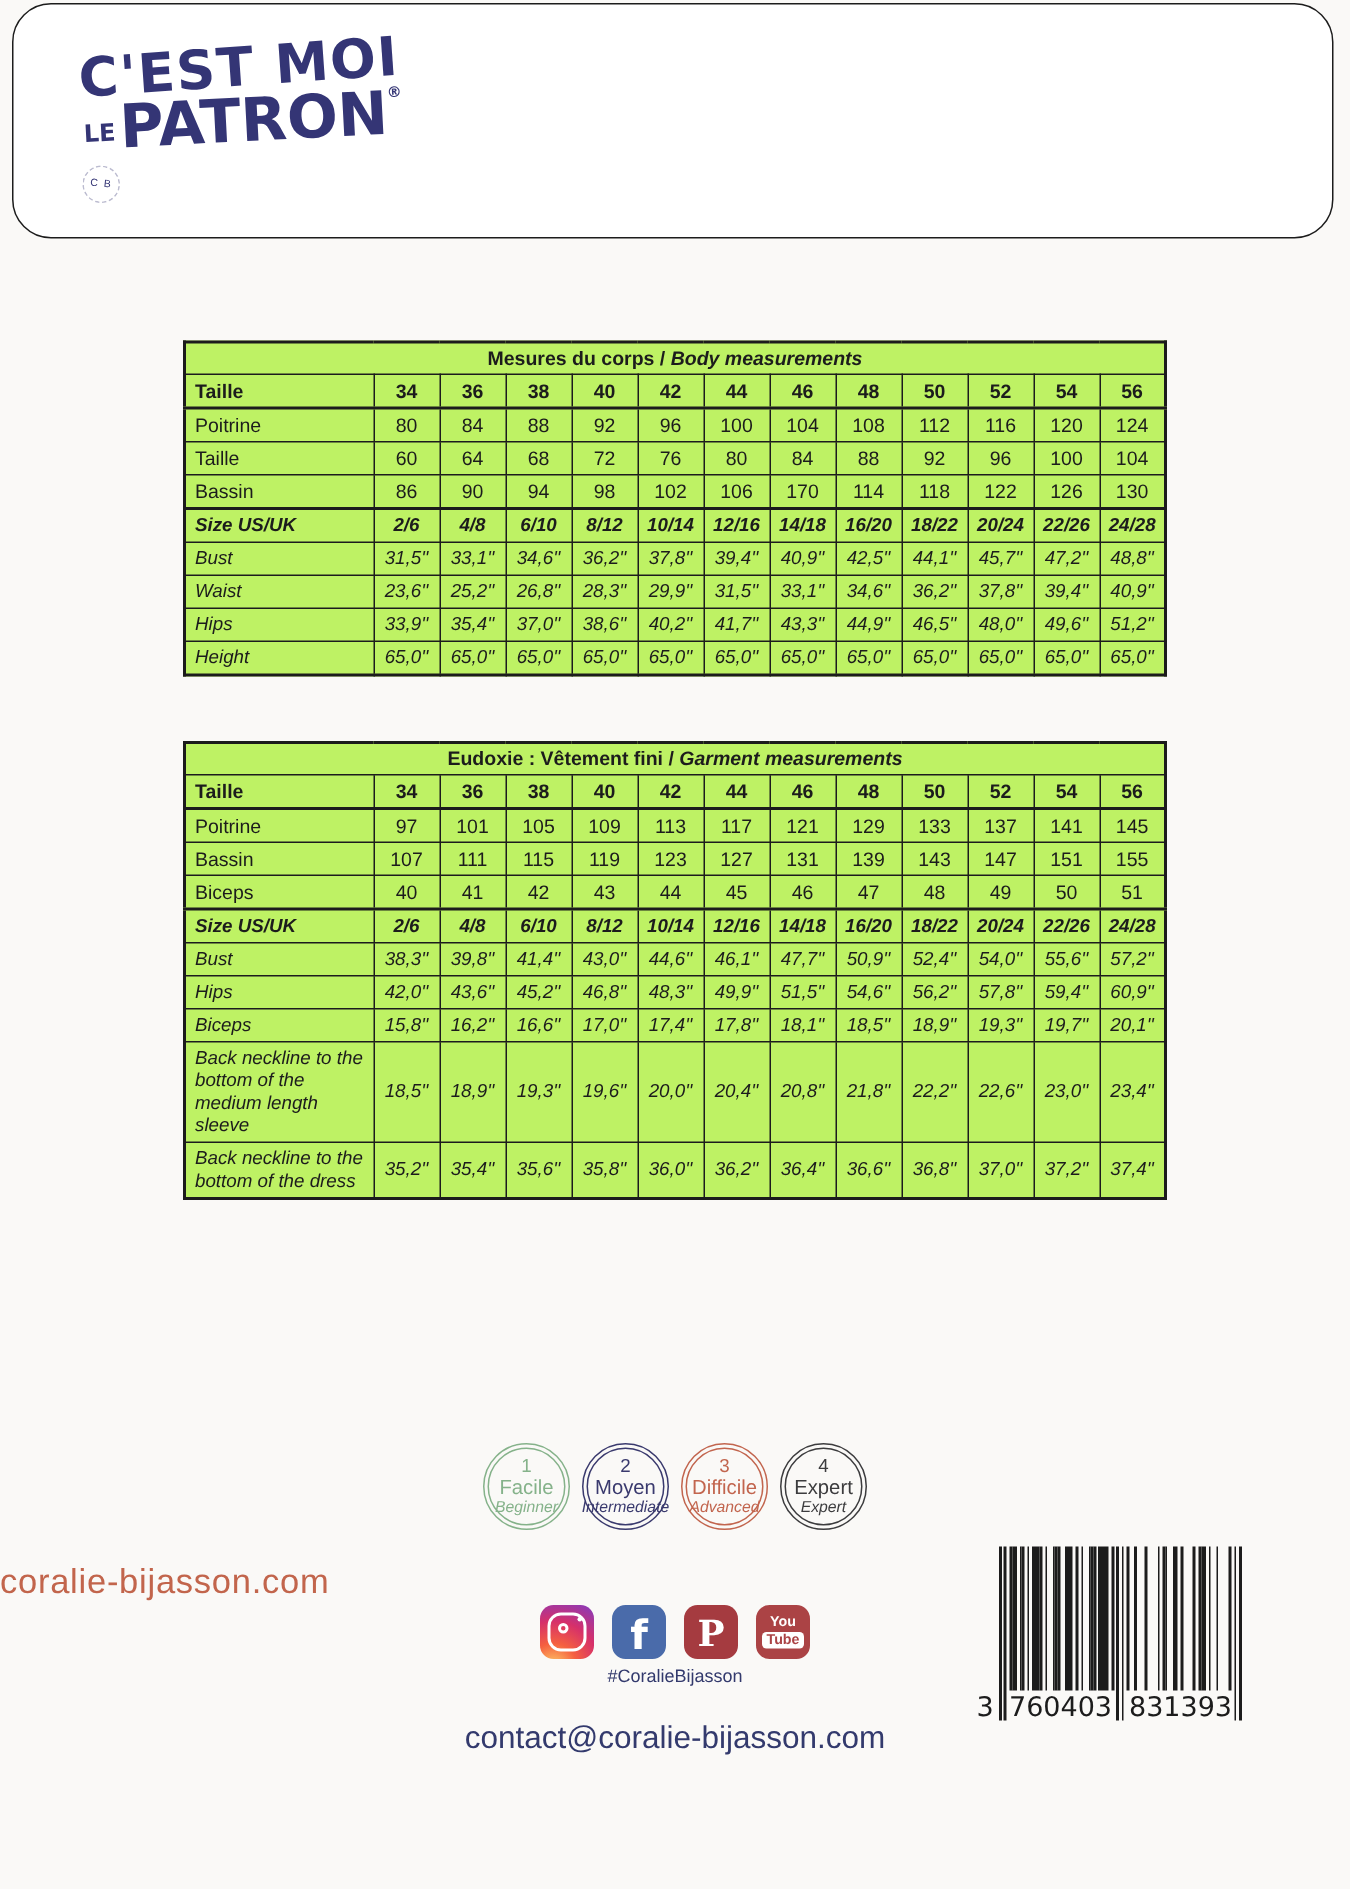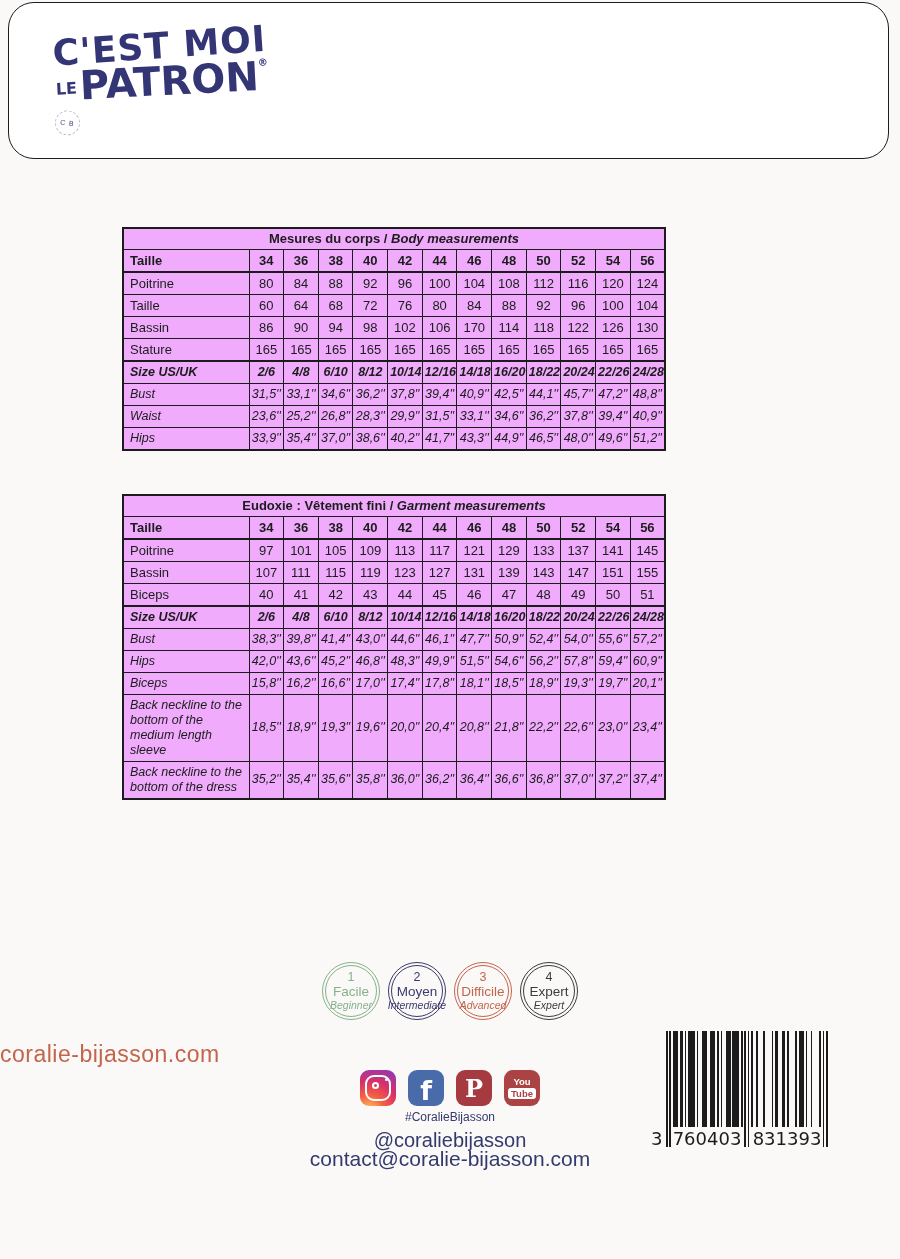--- a/index.html
+++ b/index.html
@@ -27,22 +27,22 @@
   .logo-le { font-size:16px; margin-right:3px; transform:translateY(2px); }
   .logo-reg { font-size:10px; align-self:flex-start; margin-top:4px; }
   .stamp {
     position:absolute; left:0px; top:82px; width:25px; height:25px; border-radius:50%;
     border:1px dashed #bcbcd0; display:flex; align-items:center; justify-content:center;
     font-size:7px; letter-spacing:1px; color:#343575; transform:rotate(8deg);
   }
   
   .table-slot { position:absolute; left:122px; width:656px; }
   .meas-table {
-    border-collapse:collapse; table-layout:fixed; width:544px;
-    border:2px solid #1c1c1c; background:#f0abfc;
+    border-collapse:collapse; table-layout:fixed; width:656px;
+    border:2px solid #1c1c1c; background:#bef264;
   }
   .meas-table td {
     border:1px solid #1c1c1c; font-size:13px; line-height:15px;
     padding:3px 2px; text-align:center; color:#1c1c1c; overflow:hidden;
   }
   .meas-table .label-cell { text-align:left; padding-left:6px; padding-right:4px; }
   .meas-table .title-cell { font-weight:bold; height:21px; padding:2px; }
   .title-en { font-style:italic; }
   .row-size-header td { font-weight:bold; border-bottom:2px solid #1c1c1c; }
   .row-us-header td { font-weight:bold; font-style:italic; border-top:2px solid #1c1c1c; font-size:12.5px;margin-left:27px; }
@@ -193,35 +193,20 @@
             <td>98</td>
             <td>102</td>
             <td>106</td>
             <td>170</td>
             <td>114</td>
             <td>118</td>
             <td>122</td>
             <td>126</td>
             <td>130</td>
           </tr>
-          <tr class="row-normal">
-            <td class="label-cell">Stature</td>
-            <td>165</td>
-            <td>165</td>
-            <td>165</td>
-            <td>165</td>
-            <td>165</td>
-            <td>165</td>
-            <td>165</td>
-            <td>165</td>
-            <td>165</td>
-            <td>165</td>
-            <td>165</td>
-            <td>165</td>
-          </tr>
           <tr class="row-us-header">
             <td class="label-cell">Size US/UK</td>
             <td>2/6</td>
             <td>4/8</td>
             <td>6/10</td>
             <td>8/12</td>
             <td>10/14</td>
             <td>12/16</td>
             <td>14/18</td>
             <td>16/20</td>
@@ -267,20 +252,35 @@
             <td>37,0''</td>
             <td>38,6''</td>
             <td>40,2''</td>
             <td>41,7''</td>
             <td>43,3''</td>
             <td>44,9''</td>
             <td>46,5''</td>
             <td>48,0''</td>
             <td>49,6''</td>
             <td>51,2''</td>
+          </tr>
+          <tr class="row-inches">
+            <td class="label-cell">Height</td>
+            <td>65,0''</td>
+            <td>65,0''</td>
+            <td>65,0''</td>
+            <td>65,0''</td>
+            <td>65,0''</td>
+            <td>65,0''</td>
+            <td>65,0''</td>
+            <td>65,0''</td>
+            <td>65,0''</td>
+            <td>65,0''</td>
+            <td>65,0''</td>
+            <td>65,0''</td>
           </tr>
         </tbody>
       </table>
     </div>
   <div class="table-slot" id="table-slot-1" style="top:494px">
       <table class="meas-table">
         <colgroup>
           <col style="width: 126px;">
           <col>
           <col>
@@ -494,21 +494,20 @@
     <span class="sicon pin">
       <span class="pin-letter">P</span>
     </span>
     <span class="sicon yt">
       <span class="yt-you">You</span>
       <span class="yt-tube">Tube</span>
     </span>
   </div>
 
   <div class="footer-hashtag">#CoralieBijasson</div>
-  <div class="footer-handle">@coraliebijasson</div>
   <div class="footer-email">contact@coralie-bijasson.com</div>
 
   <div class="barcode">
     <div class="bars" id="barcode-bars">
         <span style="width: 1.70526px; height: 116px; background: rgb(28, 28, 28);"></span>
         <span style="width: 1.70526px; height: 116px; background: transparent;"></span>
         <span style="width: 1.70526px; height: 116px; background: rgb(28, 28, 28);"></span>
         <span style="width: 1.70526px; height: 96px; background: transparent;"></span>
         <span style="width: 1.70526px; height: 96px; background: rgb(28, 28, 28);"></span>
         <span style="width: 1.70526px; height: 96px; background: rgb(28, 28, 28);"></span>

